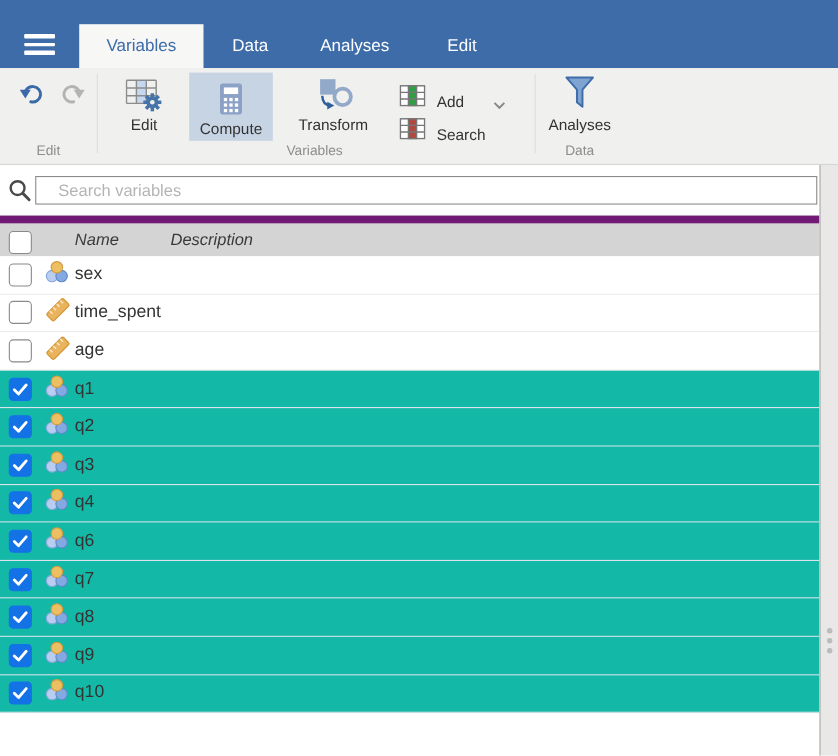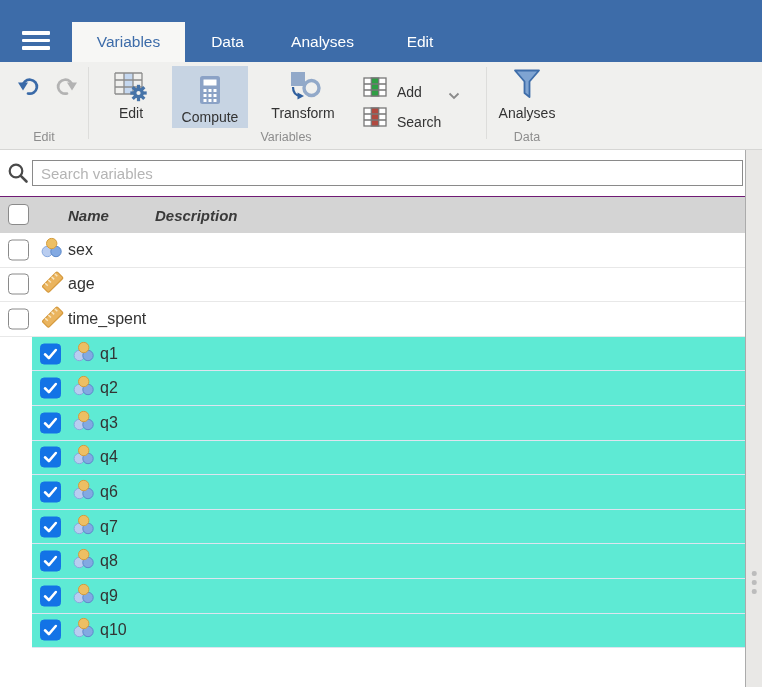--- a/index.html
+++ b/index.html
@@ -43,36 +43,36 @@
   .btn-transform { left:256px; width:94px;justify-content:center; }
   .btn-filters { left:496px; width:62px; }
   .add-delete { position:absolute; left:363px; top:8px; width:108px; }
   .ad-row { height:30px; display:flex; align-items:flex-end; gap:10px; font-size:14px; color:#333; }
   .ad-chevron { margin-left:16px; display:flex; align-items:center; }
 
   
   .search-bar { position:absolute; left:0; top:150px; width:745px; height:46px; background:#fff; }
   .search-icon { position:absolute; left:7px; top:12px; }
   .search-input { position:absolute; left:32px; top:10px; width:711px; height:26px;
-                  border:1px solid #8a8a8a; font-size:15px; padding:0 8px; outline:none;
+                  border:1px solid #8a8a8a; font-size:15px; padding:0 20px; outline:none;
                   font-family:"Liberation Sans", sans-serif; color:#ef4444; }
   .search-input::placeholder { color:#b4b4b4; }
 
   
   .panel { position:absolute; left:0; top:196px; width:745px; bottom:0; background:#fff; }
-  .header-row { height:37px; background:#d4d4d4; border-top:1px solid #701a75; position:relative;font-weight:bold; }
+  .header-row { height:37px; background:#d4d4d4; border-top:7px solid #701a75; position:relative; }
   .cbx { position:absolute; left:8px; width:21px; height:21px; background:#fff;
          border:1.5px solid #8a8a8a; border-radius:4px; }
   .header-row .cbx { top:7px; }
   .hdr-label { position:absolute; top:50%; transform:translateY(-50%);
                font-style:italic; font-size:15px; color:#3a3a3a; }
   .hdr-name { left:68px; }
   .hdr-desc { left:155px; }
   .vrow { height:34.6px; position:relative; border-bottom:1px solid #e8e8e8; background:#fff; }
-  .vrow.checked { background:#5eead4; border-bottom-color:#dee4ef;margin-left:32px; }
+  .vrow.checked { background:#14b8a6; border-bottom-color:#dee4ef; }
   .vrow .cbx { top:50%; transform:translateY(-50%); }
   .vrow.checked .cbx { background:#1373e6; border-color:#1373e6; }
   .cbx .checkmark { display:none; width:100%; height:100%; }
   .vrow.checked .cbx .checkmark { display:block; }
   .type-icon { position:absolute; left:41px; top:50%; transform:translateY(-50%); }
   .vname { position:absolute; left:68px; top:50%; transform:translateY(-50%);
            font-size:16px; color:#333; }
 
   
   .splitter { position:absolute; left:745px; top:150px; width:17px; bottom:0;
@@ -260,36 +260,36 @@
     </div>
 
     <span class="type-icon">
       <svg width="23" height="23" viewBox="0 0 23 23">
         <g transform="rotate(-45 11.5 11.5)">
           <rect x="1" y="7.2" width="21" height="9" rx="1.5" fill="#eab45e" stroke="#d5993c" stroke-width="1.2"></rect>
           <path d="M5.5 7.2 v3.6 M10 7.2 v3.6 M14.5 7.2 v3.6 M19 7.2 v3.6" stroke="#f8e6c0" stroke-width="1.5"></path>
         </g>
       </svg>
     </span>
-    <span class="vname">age</span>
+    <span class="vname">time_spent</span>
   </div>
       <div class="vrow">
     <div class="cbx">
       
     </div>
 
     <span class="type-icon">
       <svg width="23" height="23" viewBox="0 0 23 23">
         <g transform="rotate(-45 11.5 11.5)">
           <rect x="1" y="7.2" width="21" height="9" rx="1.5" fill="#eab45e" stroke="#d5993c" stroke-width="1.2"></rect>
           <path d="M5.5 7.2 v3.6 M10 7.2 v3.6 M14.5 7.2 v3.6 M19 7.2 v3.6" stroke="#f8e6c0" stroke-width="1.5"></path>
         </g>
       </svg>
     </span>
-    <span class="vname">time_spent</span>
+    <span class="vname">age</span>
   </div>
       <div class="vrow checked">
     <div class="cbx">
       <svg class="checkmark" viewBox="0 0 20 20">
         <path d="M4.2 10.3 L8.3 14.3 L15.6 5.8" fill="none" stroke="#fff" stroke-width="2.7" stroke-linecap="round" stroke-linejoin="round"></path>
       </svg>
     </div>
     <span class="type-icon">
       <svg width="22" height="21" viewBox="0 0 22 21">
         <circle cx="6.3" cy="14" r="5.2" fill="#b9cdf0" stroke="#86a8dd" stroke-width="1"></circle>

